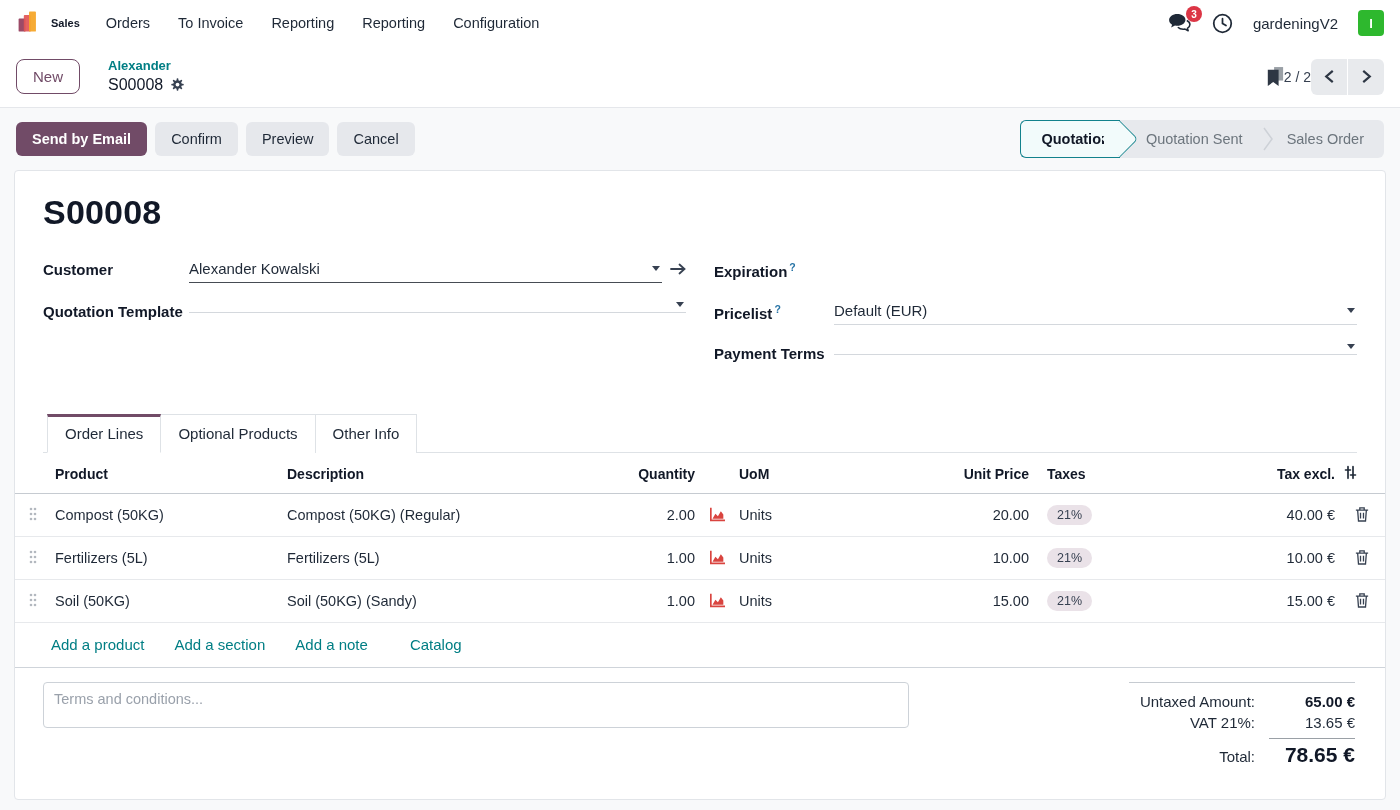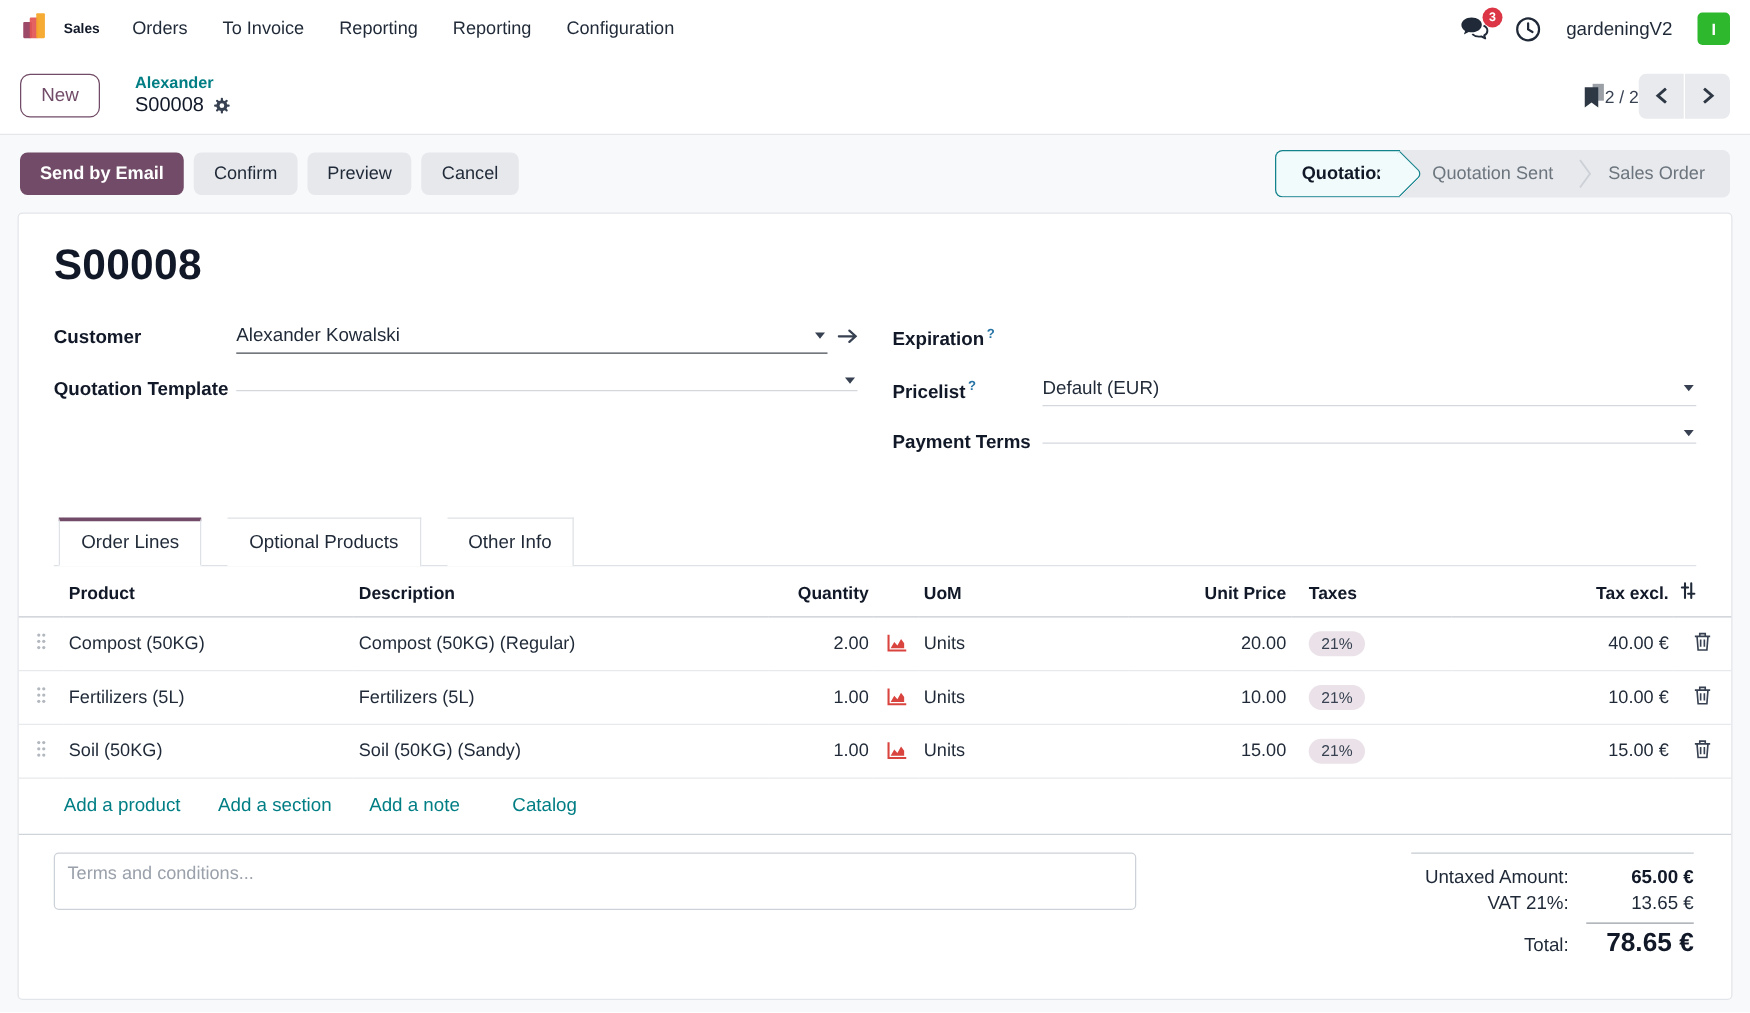--- a/index.html
+++ b/index.html
@@ -62,21 +62,21 @@
   .flabel { width:146px; flex:0 0 146px; font-weight:600; font-size:15px; color:#111827; padding-top:3px; }
   .fgroup-right .flabel { width:120px; flex:0 0 120px; }
   .fhelp { color:#2673a5; font-size:10.5px; vertical-align:super; margin-left:2px; font-weight:600; }
   .fcontrol { flex:1; display:flex; align-items:center; gap:8px; }
   .fline { flex:1; display:flex; align-items:center; justify-content:space-between; padding:2px 2px 5px 0; border-bottom:1px solid #d4d8dd; cursor:text; font-size:15px; }
   .fline-dark { border-bottom:1px solid #464c54; }
   .caret { width:0; height:0; border-left:4.5px solid transparent; border-right:4.5px solid transparent; border-top:5.5px solid #374151; margin-left:8px; flex:0 0 auto; }
   .ext-arrow { color:#374151; font-size:17px; cursor:pointer; padding-bottom:2px; }
 
   
-  .tabs { display:flex; margin-top:34px; border-bottom:1px solid #dee2e6; padding-left:4px;gap:21px; }
+  .tabs { display:flex; margin-top:34px; border-bottom:1px solid #dee2e6; padding-left:4px; }
   .tab { padding:10px 17px; font-size:15px; color:#1f2937; cursor:pointer; border:1px solid #dee2e6; border-bottom:none; background:#fff; position:relative; top:1px; }
   .tab + .tab { border-left:none; }
   .tab-active { border-top:3px solid #714B67; font-weight:500; padding-top:8px; border-bottom:1px solid #fff; }
 
   
   .olines { width:calc(100% + 56px); margin:0 -28px; border-collapse:collapse; }
   .olines th { font-size:14px; font-weight:700; color:#111827; text-align:left; padding:12px 4px 10px 4px; border-bottom:1px solid #c6cbd1; }
   .olines td { font-size:14.5px; padding:11px 4px; border-bottom:1px solid #e7e9ec; }
   .olines .num { text-align:right; }
   .col-handle { width:36px; } .col-product { width:232px; } .col-qty { width:84px; } .col-qicon { width:36px; }

